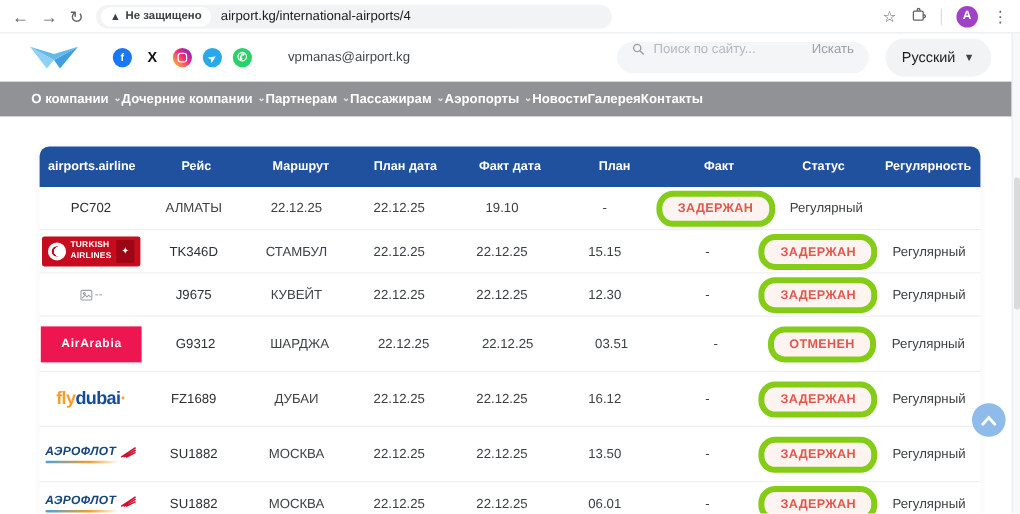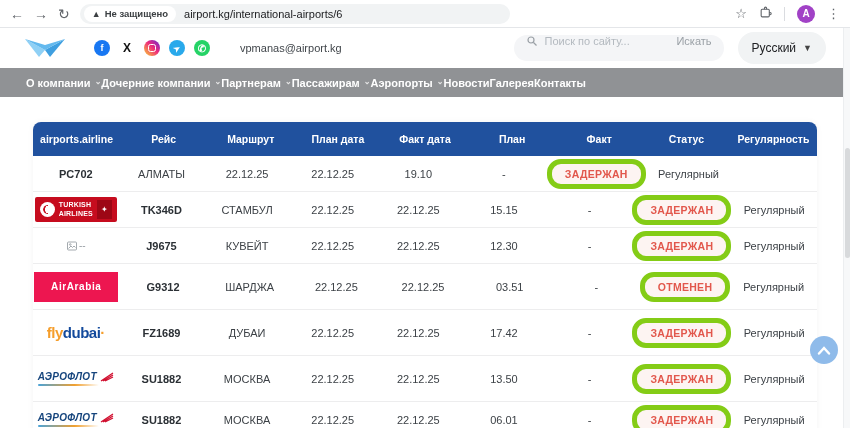--- a/index.html
+++ b/index.html
@@ -85,21 +85,21 @@
     display: grid; grid-template-columns: repeat(9, 1fr); align-items: center;
     height: 34px; background: var(--header-blue, #20519e); color: #fff;
     border-radius: 8px 8px 0 0; font-size: 10.5px; font-weight: bold; text-align: center;
   }
   .t-row {
     display: grid; grid-template-columns: repeat(9, 1fr); align-items: center;
     height: 36px; background: #fff; border-bottom: 1px solid #ededee;
     font-size: 11px; color: #3c4146; text-align: center;
   }
   .t-row:nth-child(4), .t-row:nth-child(5), .t-row:nth-child(6) { height: 46px; }
-  .cell-flight { font-weight: bold; color: #2b3035; }
+  .cell-flight { font-weight: normal; color: #2b3035; }
   .cell-logo { display: flex; align-items: center; justify-content: center; }
   .status-pill {
     display: inline-block; padding: 4px 13px; border-radius: 14px;
     border: 5px solid #84cc16; background: #fdf4f2;
     color: var(--status-red, #e2574c); font-size: 10.5px; font-weight: bold; letter-spacing: 0.3px;
   }
 
   
   .logo-pegasus { display: flex; align-items: center; gap: 2px; }
   .peg-txt { font-style: italic; font-weight: 900; font-size: 11px; color: #e3222b; letter-spacing: -0.5px; line-height: 1; }
@@ -152,21 +152,21 @@
 
 <div class="browser-bar">
   <span class="nav-btn">←</span>
   <span class="nav-btn">→</span>
   <span class="nav-btn">↻</span>
   <div class="addr-pill">
     <span class="sec-badge">
       <span class="warn">▲</span>
       <span>Не защищено</span>
     </span>
-    <span class="addr-url">airport.kg/international-airports/6</span>
+    <span class="addr-url">airport.kg/international-airports/4</span>
   </div>
   <div class="chrome-right">
     <span class="chrome-icon">☆</span>
     <span class="chrome-icon">
       <svg width="13" height="13" viewBox="0 0 24 24" fill="none" stroke="#5f6368" stroke-width="2">
         <rect x="4" y="6" width="15" height="14" rx="2"></rect>
           <path d="M10 6V4a2 2 0 0 1 4 0v2M19 12h1.5a1.5 1.5 0 0 1 0 4H19"></path>
       </svg>
     </span>
     <span class="chrome-sep"></span>
@@ -336,21 +336,21 @@
 
       <span class="logo-flydubai">
         <span class="fd-fly">fly</span><span class="fd-dubai">dubai</span><span class="fd-dot">·</span>
       </span>
 
     </div>
     <div class="cell-flight">FZ1689</div>
     <div>ДУБАИ</div>
     <div>22.12.25</div>
     <div>22.12.25</div>
-    <div>17.42</div>
+    <div>16.12</div>
     <div>-</div>
     <div>
       <span class="status-pill">ЗАДЕРЖАН</span>
     </div>
     <div>Регулярный</div>
   </div>
       <div class="t-row">
     <div class="cell-logo">
 
       <span class="logo-aeroflot">

